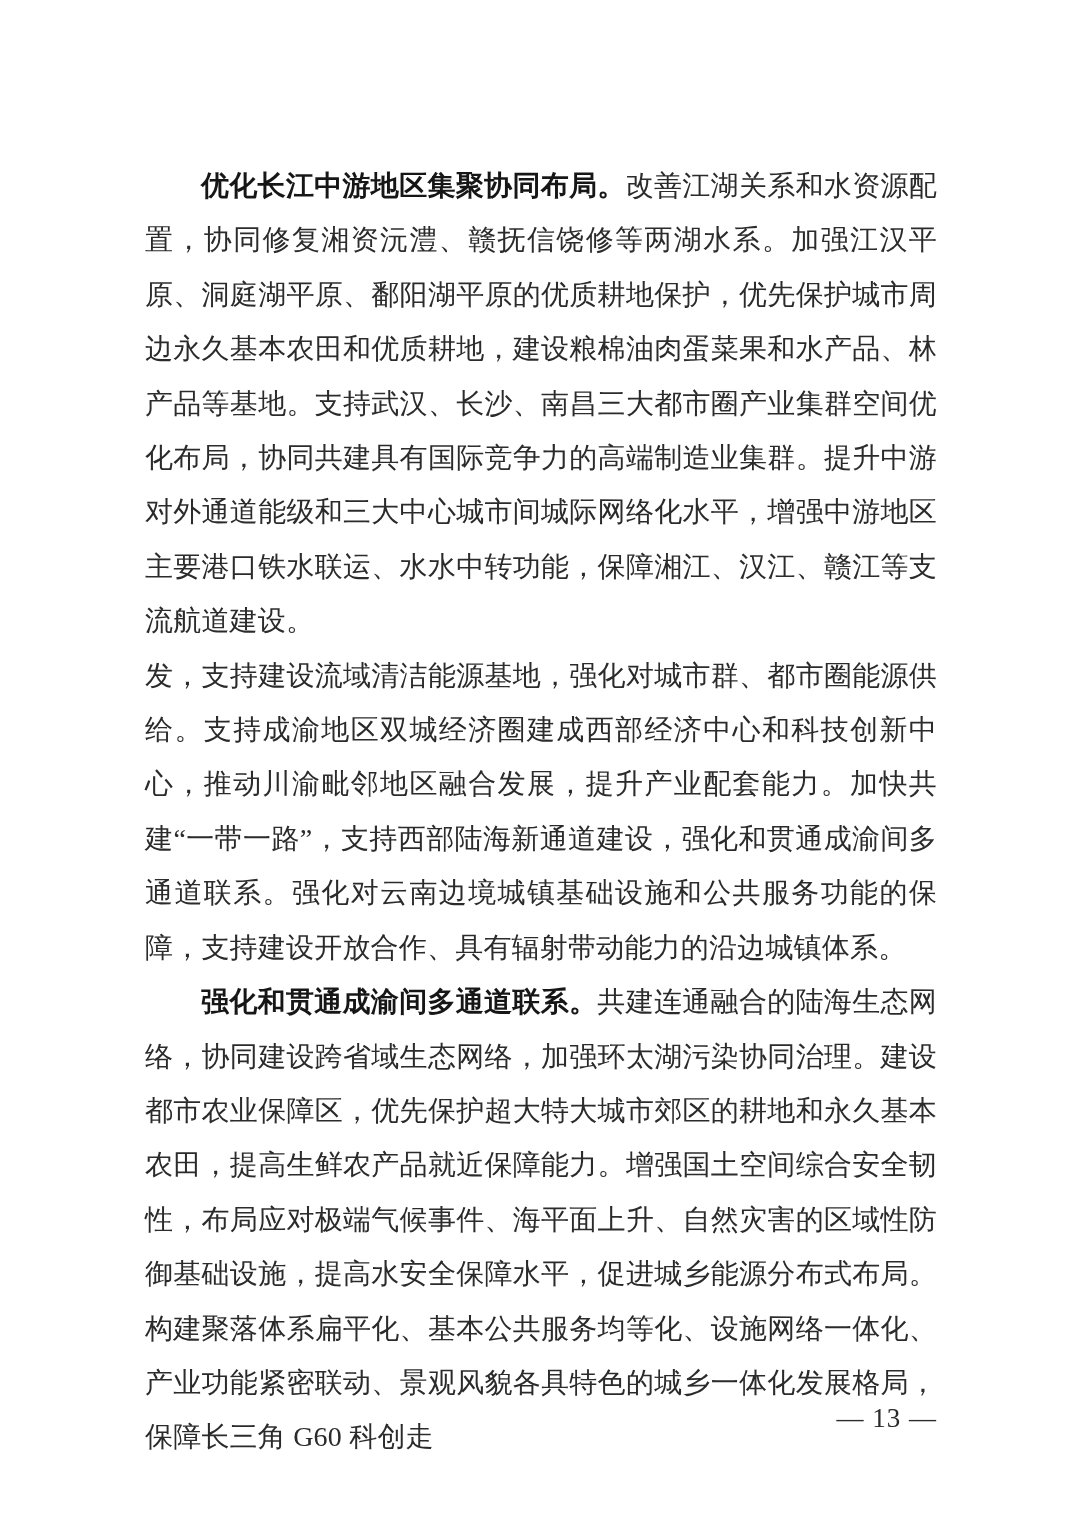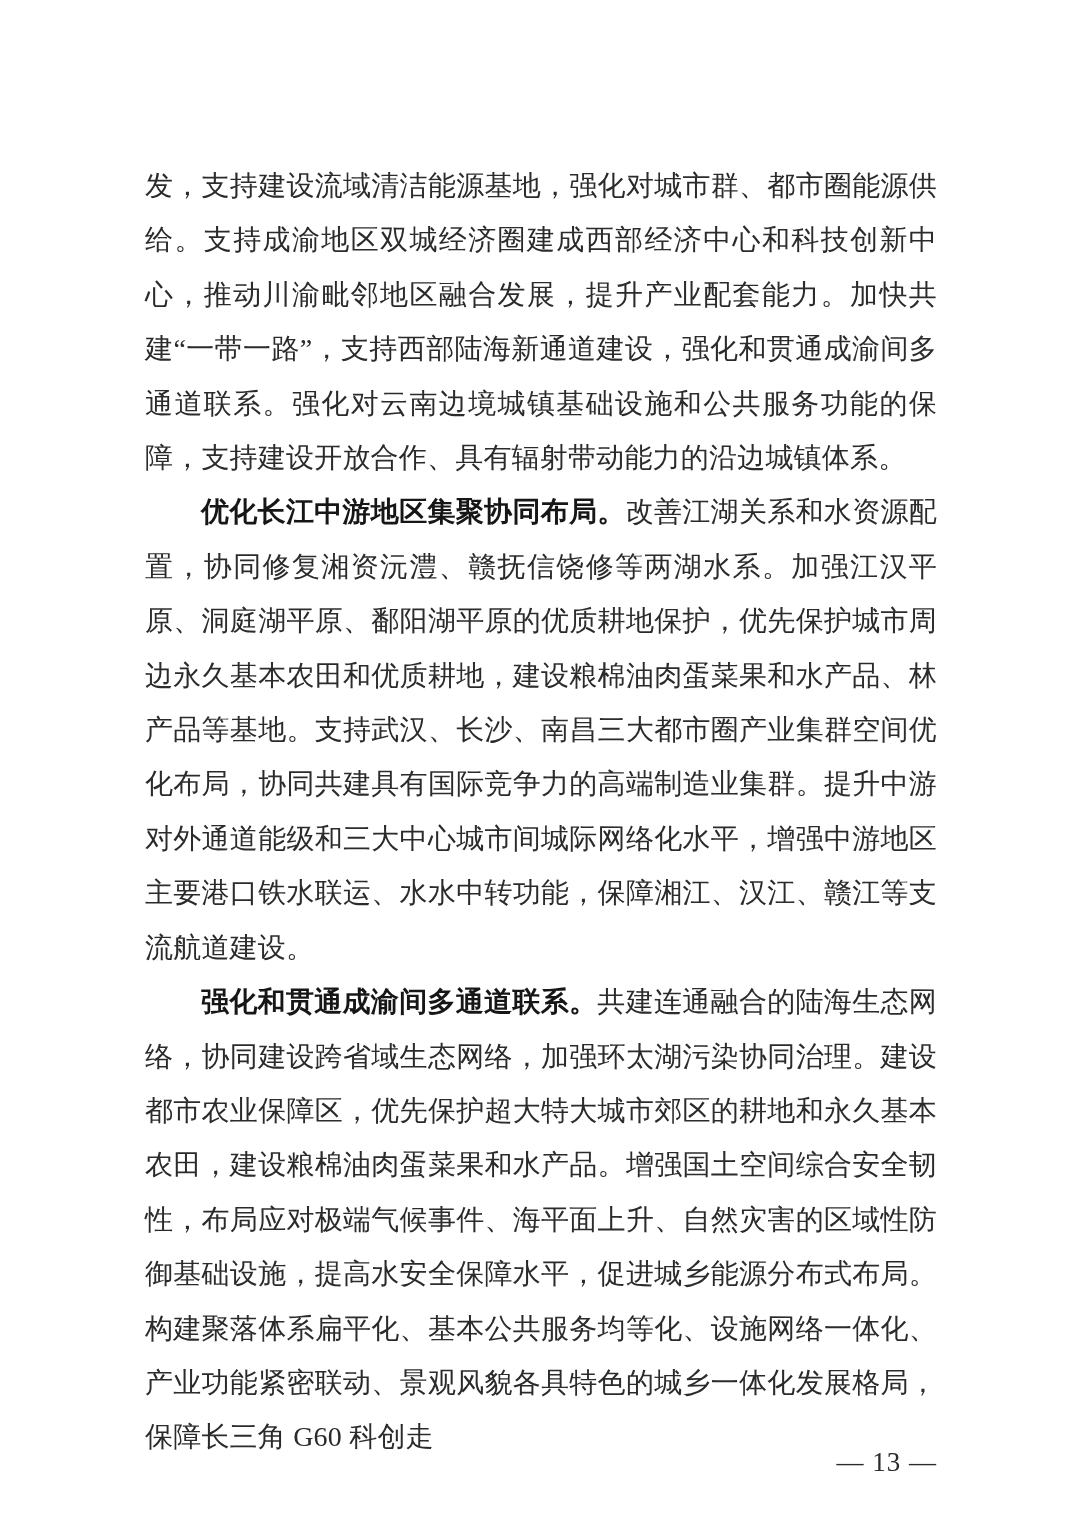--- a/index.html
+++ b/index.html
@@ -34,41 +34,41 @@
     }
     p.para.indent {
       text-indent: 2em;
     }
     .lead {
       font-weight: bold;
       color: #161616;
     }
     .page-footer {
       position: absolute;
-      top: 1402px;
+      top: 1358px;
       right: 143px;
       font-size: 27px;
       line-height: 40px;
       color: #2b2b2b;
       letter-spacing: 1px;
       white-space: pre;
     }
   </style>
 </head>
 <body>
 
 <div class="page">
 
   <div class="text-block">
 
+    <p class="para indent"><span class="lead">优化长江中游地区集聚协同布局。</span><span>改善江湖关系和水资源配置，协同修复湘资沅澧、赣抚信饶修等两湖水系。加强江汉平原、洞庭湖平原、鄱阳湖平原的优质耕地保护，优先保护城市周边永久基本农田和优质耕地，建设粮棉油肉蛋菜果和水产品、林产品等基地。支持武汉、长沙、南昌三大都市圈产业集群空间优化布局，协同共建具有国际竞争力的高端制造业集群。提升中游对外通道能级和三大中心城市间城际网络化水平，增强中游地区主要港口铁水联运、水水中转功能，保障湘江、汉江、赣江等支流航道建设。</span></p>
+
     <p class="para"><span class="lead"></span><span>发，支持建设流域清洁能源基地，强化对城市群、都市圈能源供给。支持成渝地区双城经济圈建成西部经济中心和科技创新中心，推动川渝毗邻地区融合发展，提升产业配套能力。加快共建“一带一路”，支持西部陆海新通道建设，强化和贯通成渝间多通道联系。强化对云南边境城镇基础设施和公共服务功能的保障，支持建设开放合作、具有辐射带动能力的沿边城镇体系。</span></p>
 
-    <p class="para indent"><span class="lead">优化长江中游地区集聚协同布局。</span><span>改善江湖关系和水资源配置，协同修复湘资沅澧、赣抚信饶修等两湖水系。加强江汉平原、洞庭湖平原、鄱阳湖平原的优质耕地保护，优先保护城市周边永久基本农田和优质耕地，建设粮棉油肉蛋菜果和水产品、林产品等基地。支持武汉、长沙、南昌三大都市圈产业集群空间优化布局，协同共建具有国际竞争力的高端制造业集群。提升中游对外通道能级和三大中心城市间城际网络化水平，增强中游地区主要港口铁水联运、水水中转功能，保障湘江、汉江、赣江等支流航道建设。</span></p>
-
-    <p class="para indent"><span class="lead">强化和贯通成渝间多通道联系。</span><span>共建连通融合的陆海生态网络，协同建设跨省域生态网络，加强环太湖污染协同治理。建设都市农业保障区，优先保护超大特大城市郊区的耕地和永久基本农田，建设粮棉油肉蛋菜果和水产品。增强国土空间综合安全韧性，布局应对极端气候事件、海平面上升、自然灾害的区域性防御基础设施，提高水安全保障水平，促进城乡能源分布式布局。构建聚落体系扁平化、基本公共服务均等化、设施网络一体化、产业功能紧密联动、景观风貌各具特色的城乡一体化发展格局，保障长三角 G60 科创走</span></p>
+    <p class="para indent"><span class="lead">强化和贯通成渝间多通道联系。</span><span>共建连通融合的陆海生态网络，协同建设跨省域生态网络，加强环太湖污染协同治理。建设都市农业保障区，优先保护超大特大城市郊区的耕地和永久基本农田，提高生鲜农产品就近保障能力。增强国土空间综合安全韧性，布局应对极端气候事件、海平面上升、自然灾害的区域性防御基础设施，提高水安全保障水平，促进城乡能源分布式布局。构建聚落体系扁平化、基本公共服务均等化、设施网络一体化、产业功能紧密联动、景观风貌各具特色的城乡一体化发展格局，保障长三角 G60 科创走</span></p>
 
   </div>
 
   <div class="page-footer">
     <span>— 13 —</span>
   </div>
 
 </div>
 
 </body></html>

